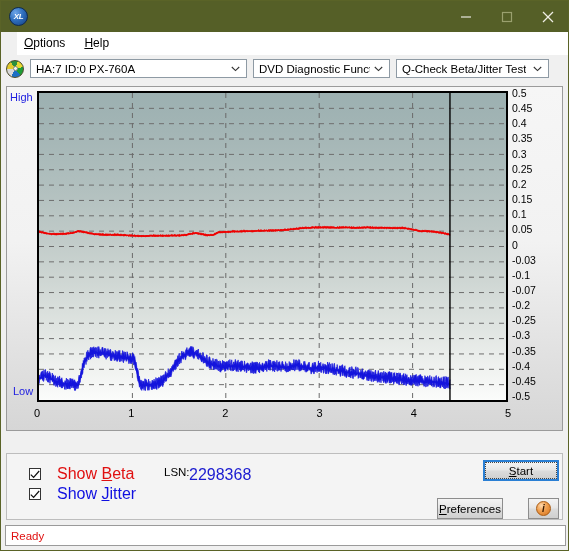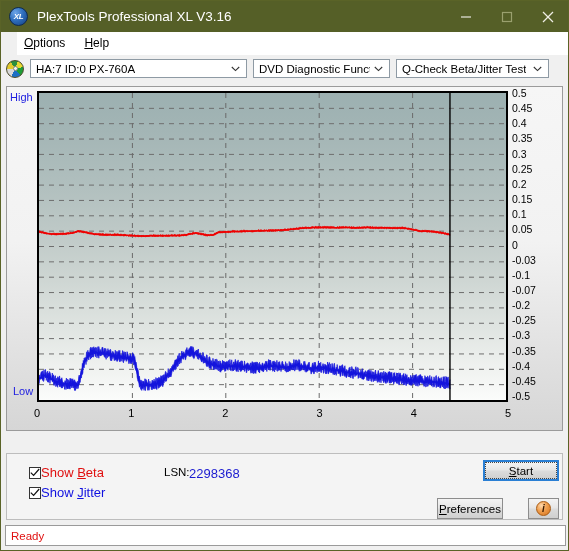--- a/index.html
+++ b/index.html
@@ -118,34 +118,34 @@
     position:absolute;left:30px;top:320px;width:471px;height:16px;
     font-size:11px;color:#000;
   }
   .xtick{position:absolute;transform:translateX(-50%);top:0;}
 
   
   .bottompanel{
     position:absolute;left:5px;top:452px;width:557px;height:67px;
     border:1px solid #bdbdbd;background:#f4f4f4;box-sizing:border-box;
   }
-  .chkrow{position:absolute;left:22px;font-size:13px;display:flex;align-items:center;gap:0;}
+  .chkrow{position:absolute;left:22px;font-size:16px;display:flex;align-items:center;gap:16px;}
   #row-beta{top:11px;}
   #row-jitter{top:31px;}
   .chkbox{
     width:12px;height:12px;background:#fff;border:1px solid #333;
     display:flex;align-items:center;justify-content:center;box-sizing:border-box;
   }
   .chkbox svg{display:block;}
   .chklabel u{text-decoration:underline;}
   .c-red{color:#e01010;}
   .c-blue{color:#1010e0;}
 
   #lsn-label{position:absolute;left:137px;top:12px;font-size:11.5px;color:#000;padding-left:20px;}
-  #lsn-value{position:absolute;left:182px;top:12px;font-size:13px;color:#1a1ad0;}
+  #lsn-value{position:absolute;left:182px;top:12px;font-size:16px;color:#1a1ad0;}
 
   .btn{
     position:absolute;background:linear-gradient(180deg,#f4f4f4 0%,#e6e6e6 48%,#dcdcdc 52%,#cfcfcf 100%);
     border:1px solid #8d8d8d;font-size:11.5px;color:#000;
     display:flex;align-items:center;justify-content:center;box-sizing:border-box;
     cursor:default;
   }
   .btn u{text-decoration:underline;}
   #btn-start{
     left:476px;top:6px;width:76px;height:21px;
@@ -174,21 +174,20 @@
   }
   .statusbar .txt{font-size:11.5px;color:#e01010;}
 </style>
 </head>
 <body>
 
 <div id="app">
 
   <div class="titlebar">
     <div class="app-icon">XL</div>
-    <div class="title-text">PlexTools Professional XL V3.16</div>
     <div class="winbtns">
       <div class="winbtn">
         <svg width="12" height="12" viewBox="0 0 12 12">
             <line x1="1" y1="6" x2="11" y2="6" stroke="#e8e8e0" stroke-width="1.2"></line>
           </svg>
       </div>
       <div class="winbtn">
         <svg width="12" height="12" viewBox="0 0 12 12">
             <rect x="1.5" y="1.5" width="9" height="9" fill="none" stroke="#9aa06e" stroke-width="1.2"></rect>
           </svg>

